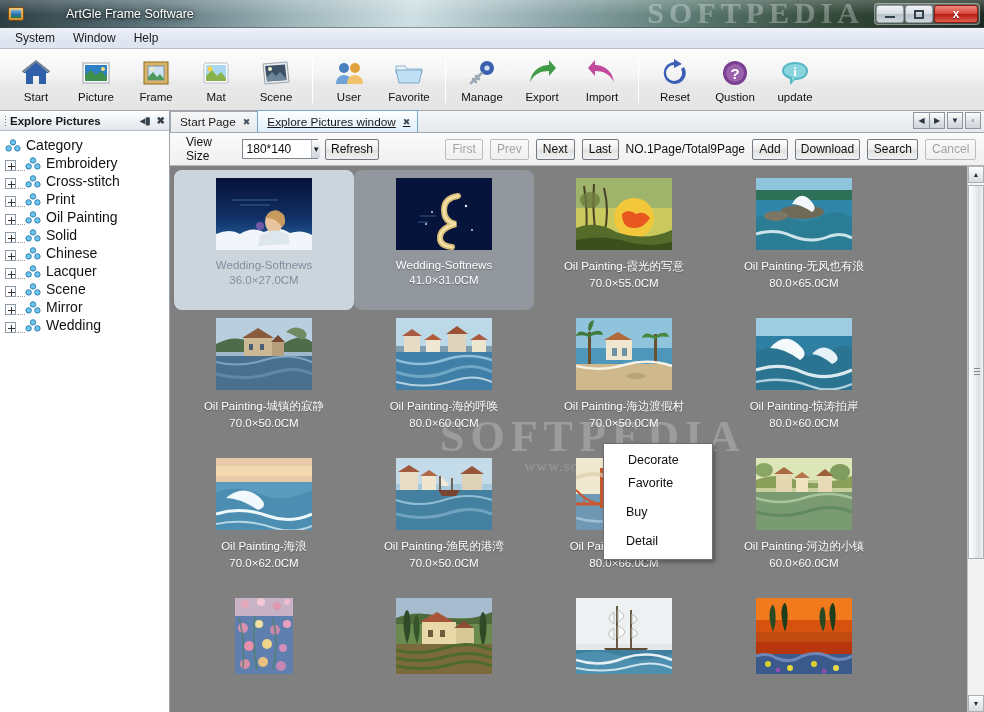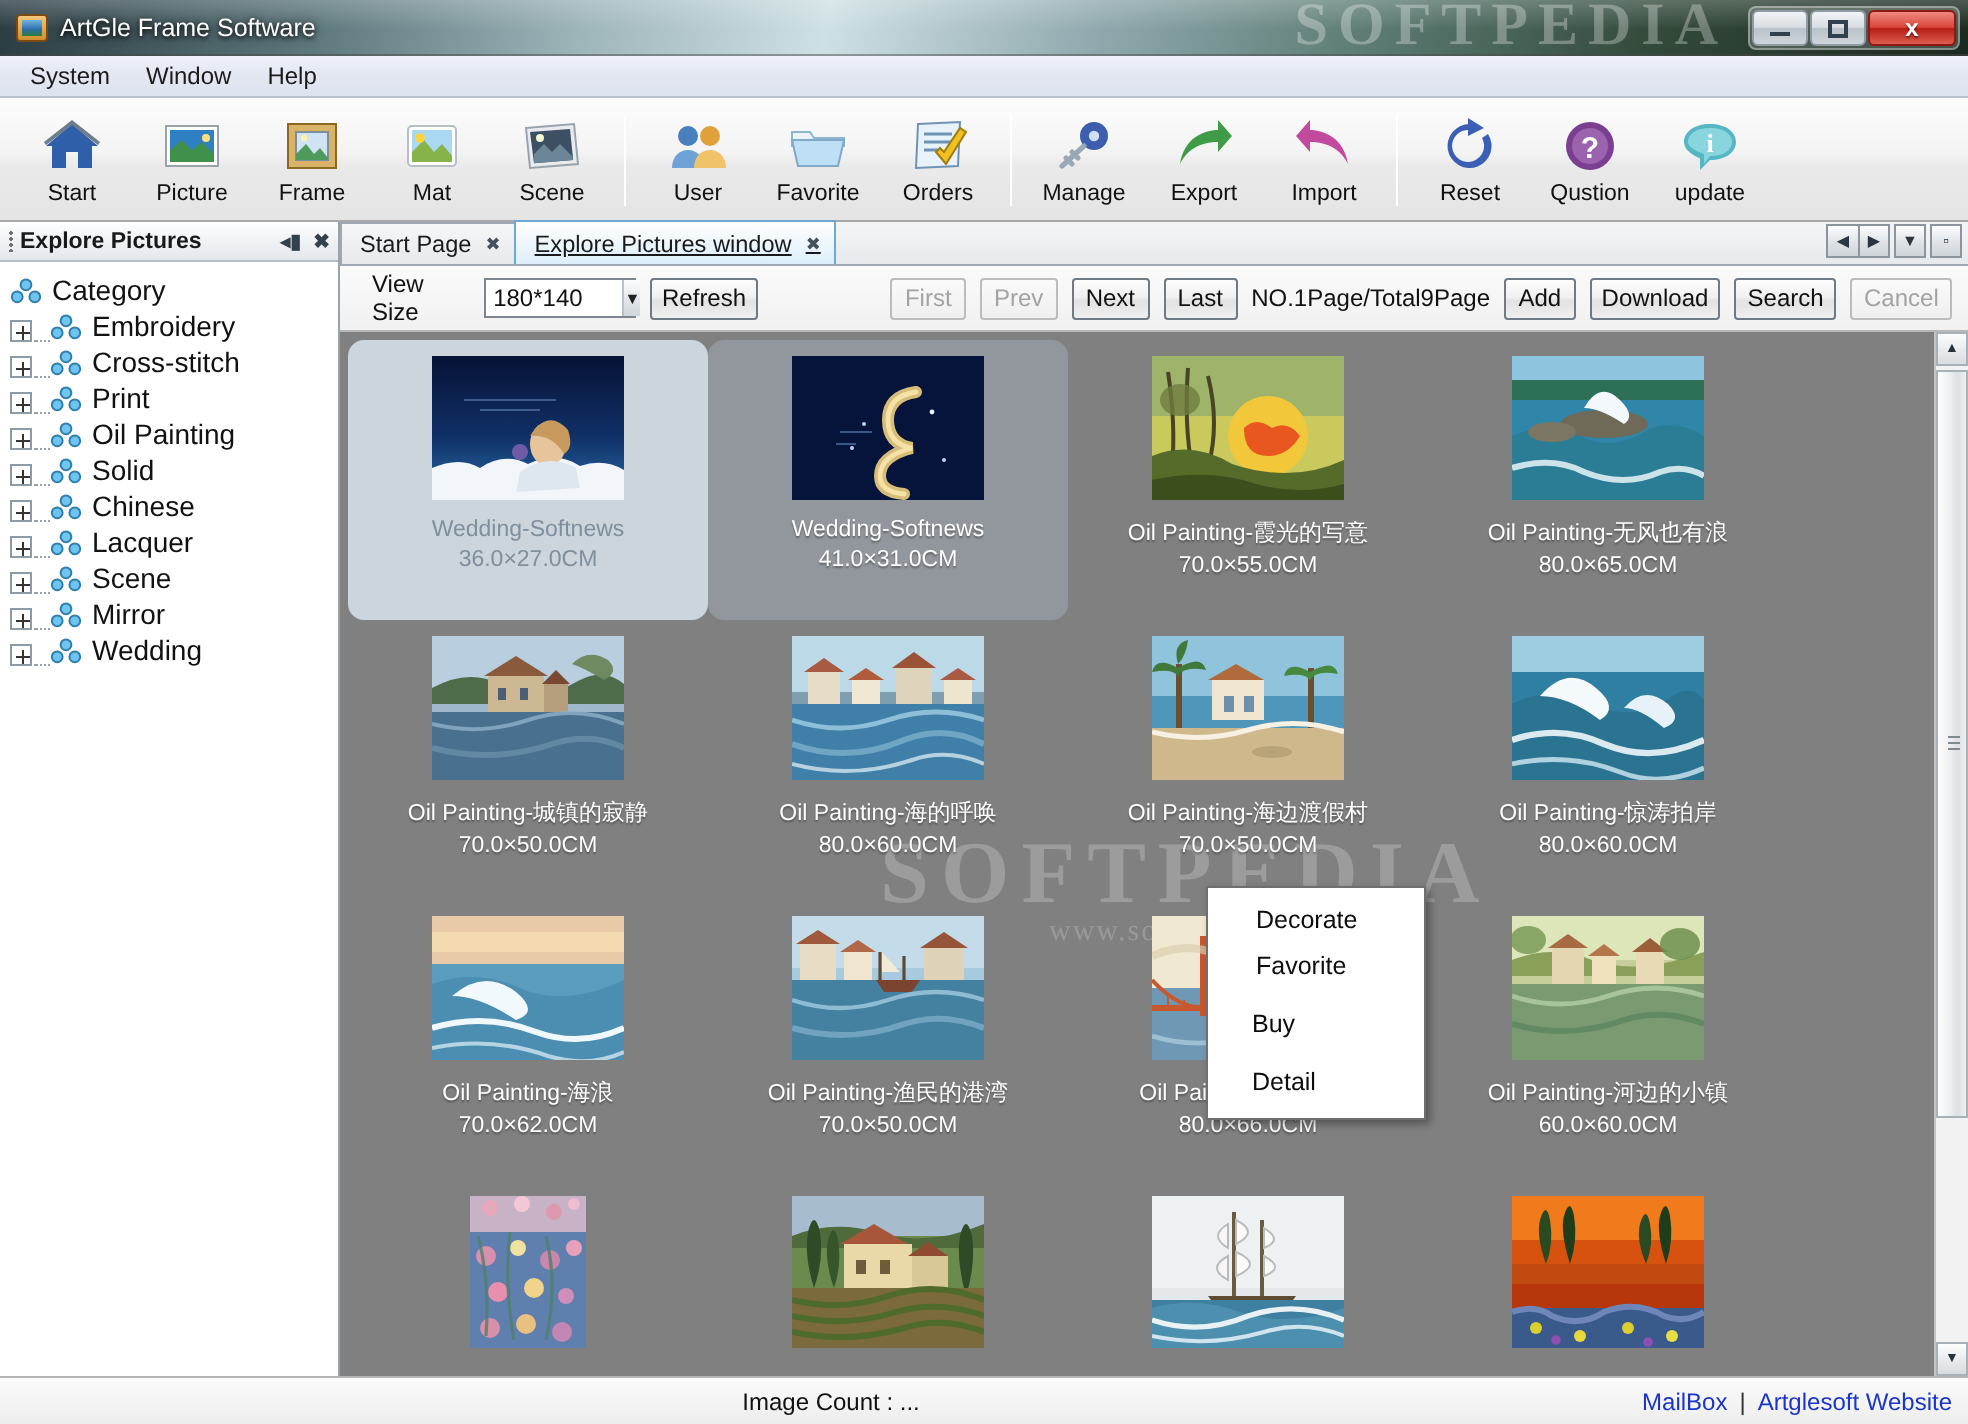--- a/index.html
+++ b/index.html
@@ -67,20 +67,21 @@
     position: relative; flex: 0 0 auto;
   }
   #appicon::after{
     content:""; position:absolute; left:2px; top:2px; right:2px; bottom:2px;
     background: linear-gradient(180deg,#6fb3e0,#2b6ea8 60%, #2f7a3e);
   }
   #title-text {
     font-size: 12.5px; color: #ffffff;
     text-shadow: 0 1px 2px rgba(0,0,0,.8), 0 0 6px rgba(0,0,0,.7);
     white-space: nowrap;
+    margin-left: 36px;
   }
   #winbtns {
     position: absolute; right: 4px; top: 3px;
     display: flex; gap: 1px;
     background: rgba(255,255,255,.18);
     border: 1px solid rgba(255,255,255,.35);
     border-radius: 4px;
     padding: 1px;
   }
   .winbtn {
@@ -472,28 +473,20 @@
     </div>
 
     <div class="tb-btn">
       <svg class="tb-ico" viewBox="0 0 32 32">
         <path d="M3 9 h9 l2 3 h15 v4 H3 z" fill="#eaf3fa" stroke="#8fb6cf"></path>
         <path d="M3 13 h26 l-3 13 H6 z" fill="#bfe0f4" stroke="#7fa9c6"></path>
       </svg>
       <div class="tb-lbl">Favorite</div>
     </div>
 
-    <div class="tb-btn">
-      <svg class="tb-ico" viewBox="0 0 32 32">
-        <path d="M6 5 L27 4 L26 26 L5 27 Z" fill="#e8f2fb" stroke="#6f93b5"></path>
-        <path d="M9 10 h14 M9 14 h14 M9 18 h9" stroke="#6f93b5" stroke-width="1.4"></path>
-        <path d="M15 19 l5 6 L30 9 l-3-2 L19 19 l-2-2 z" fill="#f0c020" stroke="#a07c0c"></path>
-      </svg>
-      <div class="tb-lbl">Orders</div>
-    </div>
 
     <div class="tb-sep"></div>
 
     <div class="tb-btn">
       <svg class="tb-ico" viewBox="0 0 32 32">
         <circle cx="21" cy="11" r="7" fill="#3b5fae"></circle>
         <circle cx="21" cy="11" r="2.6" fill="#cfe0f5"></circle>
         <path d="M16 16 L5 26 M7 22 l3 3 M10 19 l3 3" stroke="#9aa7b4" stroke-width="2.6" fill="none" stroke-linecap="round"></path>
       </svg>
       <div class="tb-lbl">Manage</div>
@@ -1081,22 +1074,14 @@
           <div id="sbtrack">
             <div id="sbthumb"></div>
           </div>
           <div class="sbtn">▼</div>
         </div>
       </div>
 
     </div>
   </div>
 
-  <div id="statusbar">
-    <span class="seg-left"></span>
-    <span id="imgcount">Image Count : ...</span>
-    <span class="seg-left"></span>
-    <span class="link">MailBox</span>
-    <span class="sep">|</span>
-    <span class="link">Artglesoft Website</span>
-  </div>
 
 </div>
 
 </body></html>

